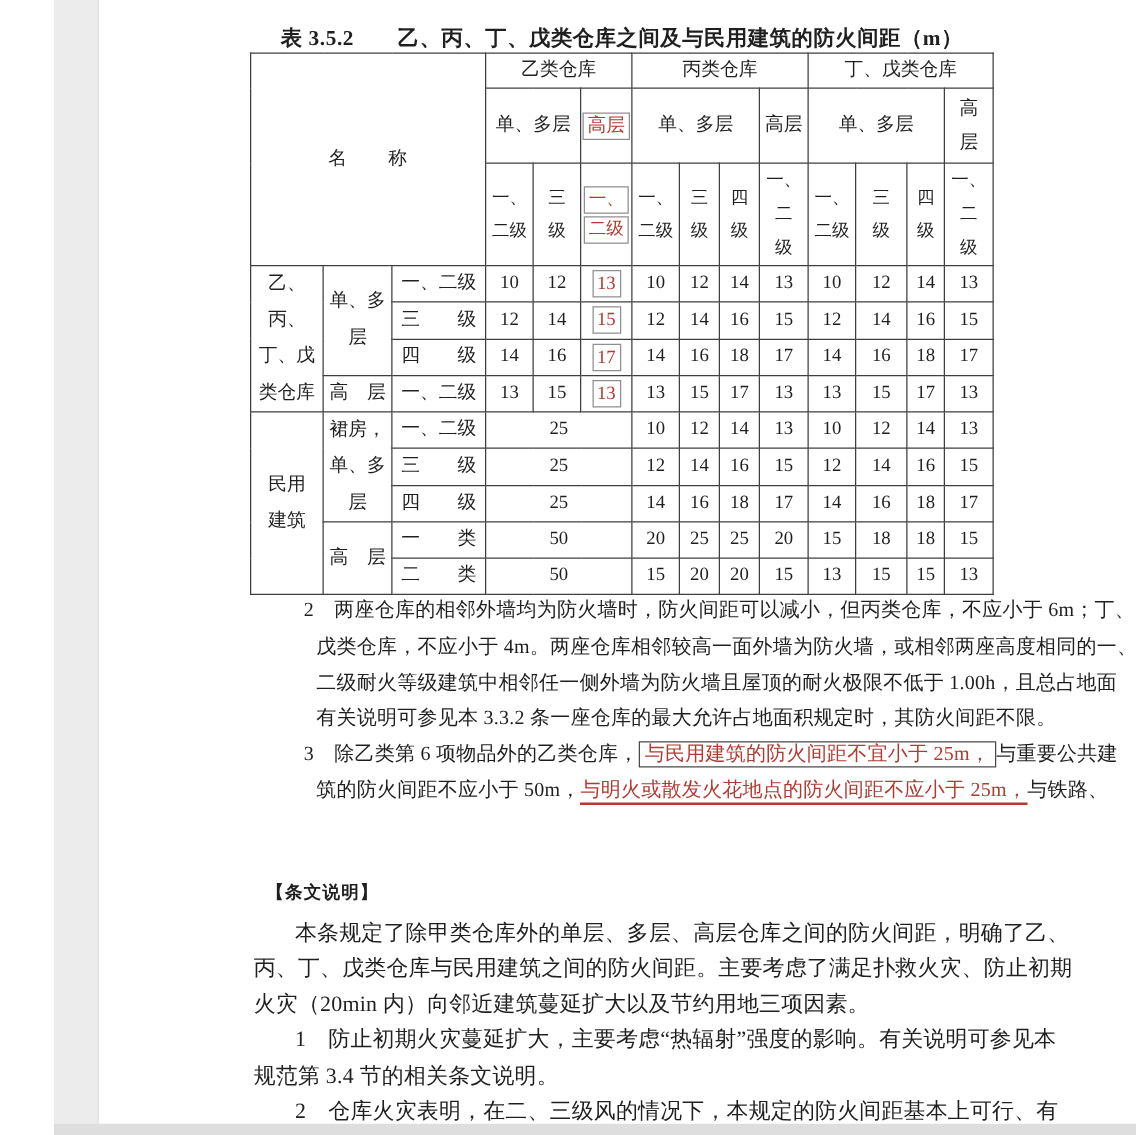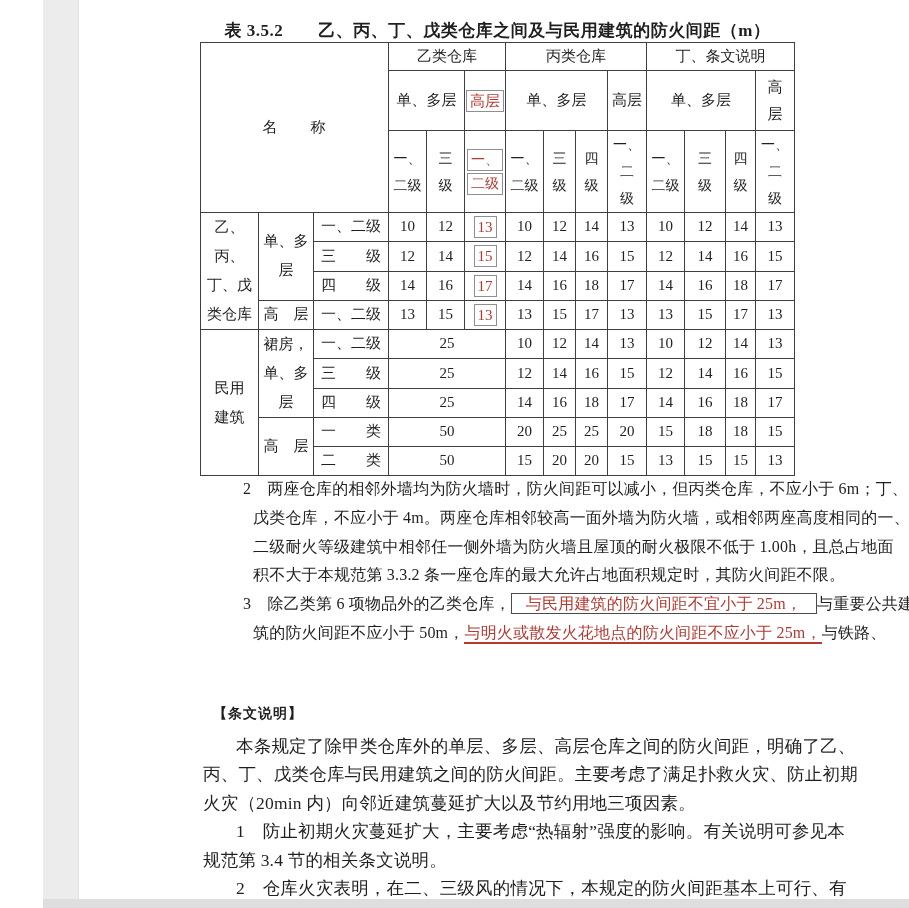--- a/index.html
+++ b/index.html
@@ -49,21 +49,21 @@
   }
   .rline{display:block;margin:2px auto;width:-moz-max-content;width:max-content;}
 
   .notes{
     position:absolute;left:172px;top:475px;width:700px;
     font-size:16px;line-height:28.8px;white-space:nowrap;letter-spacing:0.2px;
   }
   .nline{height:28.8px;}
   .n-num{padding-left:28px;}
   .n-cont{padding-left:38px;}
-  .seg-redbox{color:var(--red);border:1px solid #4a4a4a;padding:1px 14px;}
+  .seg-redbox{color:var(--red);border:1px solid #4a4a4a;padding:1px 4px;}
   .seg-redul{color:var(--red);border-bottom:2px solid var(--red);padding-bottom:1px;}
   .seg-charbox{color:var(--red);border:1px solid #4a4a4a;padding:0 1px;}
   .seg-red{color:var(--red);}
 
   .section-label{
     position:absolute;left:170px;top:705px;
     font-size:14px;font-weight:bold;letter-spacing:1px;
   }
   .commentary{
     position:absolute;left:160px;top:732px;width:680px;
@@ -99,21 +99,21 @@
       <col style="width:38px">
         <col style="width:41px">
         <col style="width:30px">
         <col style="width:39px">
     </colgroup>
     <tbody>
         <tr class="h-a">
       <td class="corner" rowspan="3" colspan="3">名　　称</td>
       <td colspan="3">乙类仓库</td>
       <td colspan="4">丙类仓库</td>
-      <td colspan="4">丁、条文说明</td>
+      <td colspan="4">丁、戊类仓库</td>
     </tr>
     <tr class="h-b">
       <td colspan="2">单、多层</td>
       <td><span class="rbox">高层</span></td>
       <td colspan="3">单、多层</td>
       <td>高层</td>
       <td colspan="3">单、多层</td>
       <td class="stack">
         <span>高</span>
         <span>层</span>
@@ -304,21 +304,21 @@
       <td class="num">15</td>
       <td class="num">13</td>
     </tr>
   </tbody>
     </table>
 
   <div class="notes">
     <div class="nline n-num"><span>2　两座仓库的相邻外墙均为防火墙时，防火间距可以减小，但丙类仓库，不应小于 6m；丁、</span></div>
     <div class="nline n-cont"><span>戊类仓库，不应小于 4m。两座仓库相邻较高一面外墙为防火墙，或相邻两座高度相同的一、</span></div>
     <div class="nline n-cont"><span>二级耐火等级建筑中相邻任一侧外墙为防火墙且屋顶的耐火极限不低于 1.00h，且总占地面</span></div>
-    <div class="nline n-cont"><span>积不大于本规范第 3.3.2 条一座仓库的最大允许占地面积规定时，其防火间距不限。</span></div>
+    <div class="nline n-cont"><span>有关说明可参见本 3.3.2 条一座仓库的最大允许占地面积规定时，其防火间距不限。</span></div>
     <div class="nline n-num"><span>3　除乙类第 6 项物品外的乙类仓库，</span><span class="seg-redbox">与民用建筑的防火间距不宜小于 25m，</span><span>与重要公共建</span></div>
     <div class="nline n-cont"><span>筑的防火间距不应小于 50m，</span><span class="seg-redul">与明火或散发火花地点的防火间距不应小于 25m，</span><span>与铁路、</span></div>
   </div>
 
   <div class="section-label">【条文说明】</div>
 
   <div class="commentary">
     <div class="bline b-indent"><span>本条规定了除甲类仓库外的单层、多层、高层仓库之间的防火间距，明确了乙、</span></div>
     <div class="bline"><span>丙、丁、戊类仓库与民用建筑之间的防火间距。主要考虑了满足扑救火灾、防止初期</span></div>
     <div class="bline"><span>火灾（20min 内）向邻近建筑蔓延扩大以及节约用地三项因素。</span></div>

